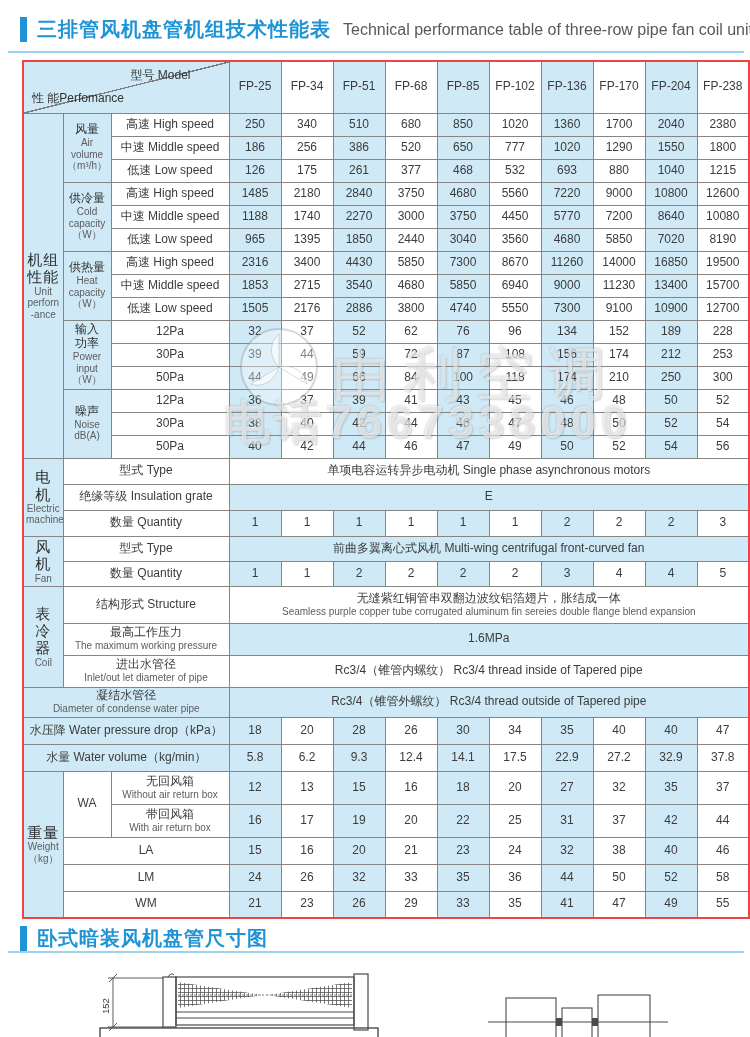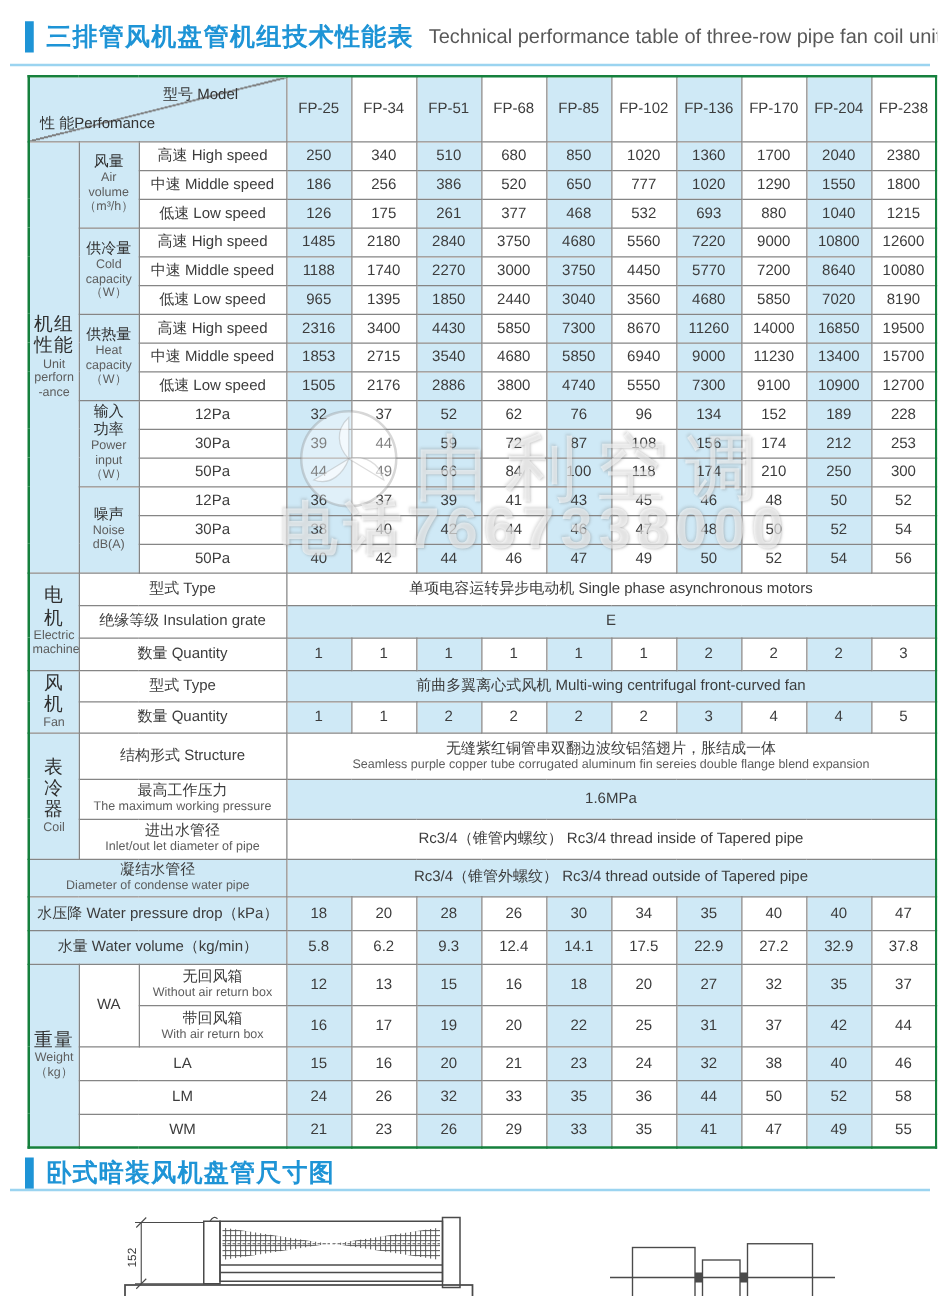--- a/index.html
+++ b/index.html
@@ -3,32 +3,32 @@
 <meta charset="utf-8">
 <style>
   :root{
     --accent:#1e94d6;
     --blue:#cfe9f6;
     --grid:#858585;
     --underline:#9bd4f0;
   }
   *{margin:0;box-sizing:border-box;}
   body{background:#fff;font-family:"Liberation Sans","DejaVu Sans",sans-serif;}
-  .page{position:relative;width:750px;height:1037px;background:#ffffff;overflow:hidden;border-radius:10px;}
+  .page{position:relative;width:750px;height:1037px;background:#ffffff;overflow:hidden;}
 
   
   .sec-head{position:absolute;left:20px;display:flex;align-items:center;white-space:nowrap;}
   .sec-bar{width:7px;height:25px;background:var(--accent);margin-right:10px;}
   .sec-zh{font-size:20px;font-weight:bold;color:var(--accent);letter-spacing:1px;}
   .sec-en{font-size:16px;color:#585858;margin-left:12px;}
   .sec-line{position:absolute;left:8px;width:736px;height:2px;background:var(--underline);}
 
   
   table.spec{position:absolute;left:22px;top:60px;width:726px;table-layout:fixed;
-    border-collapse:collapse;border:2px solid #15803d;background:#fff;z-index:1;}
+    border-collapse:collapse;border:2px solid #ef4444;background:#fff;z-index:1;}
   table.spec td{border:1px solid var(--grid);text-align:center;vertical-align:middle;
     color:#3c3c3c;font-size:12px;line-height:1.16;padding:1px 2px;overflow:hidden;}
   td.blue{background:var(--blue);}
   .ln{display:block;}
   .ln.en{font-size:10px;color:#5d5d5d;line-height:1.15;}
   td.g .ln:not(.en){font-size:15px;color:#2f2f2f;letter-spacing:1px;}
   td.l2 .ln:not(.en){font-size:12px;color:#2f2f2f;}
   td.l3{font-size:11.5px;color:#333;}
   td.lab{font-size:11.5px;color:#333;}
   td.v{font-size:12.5px;color:#3a3a3a;}

